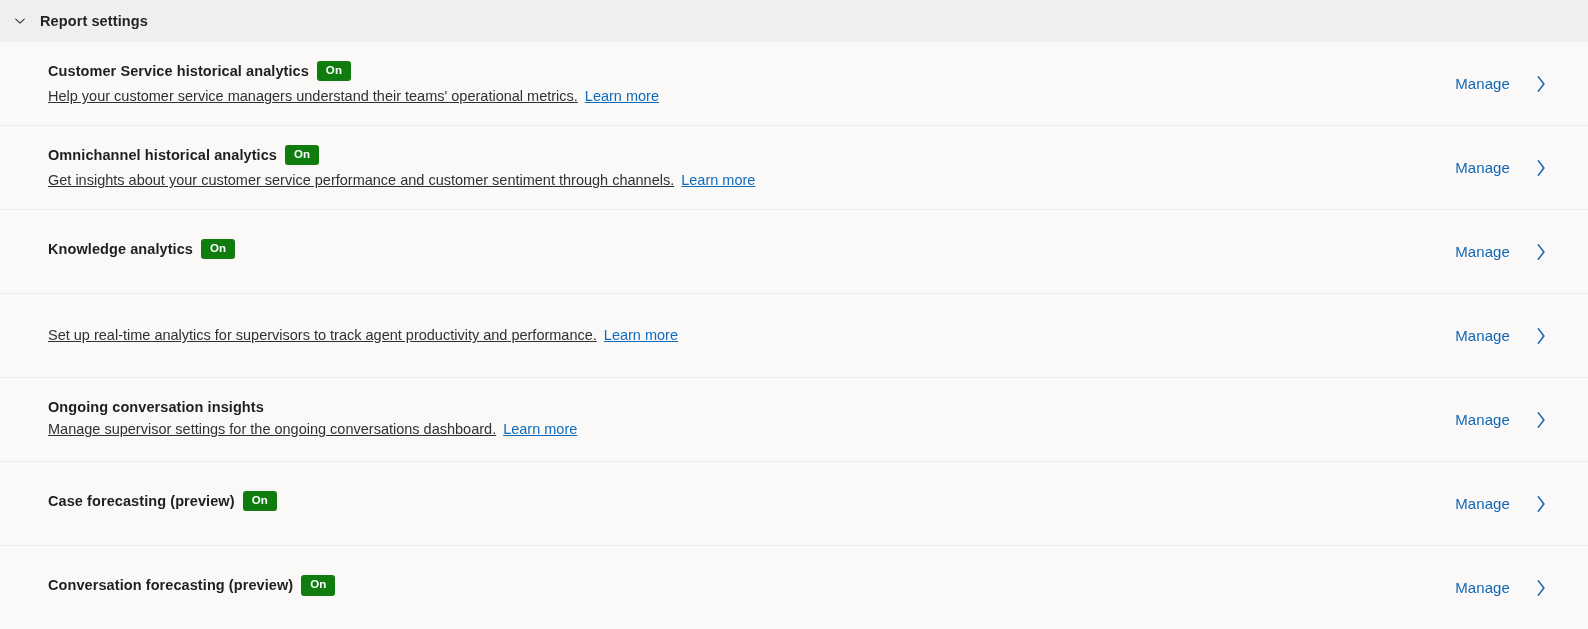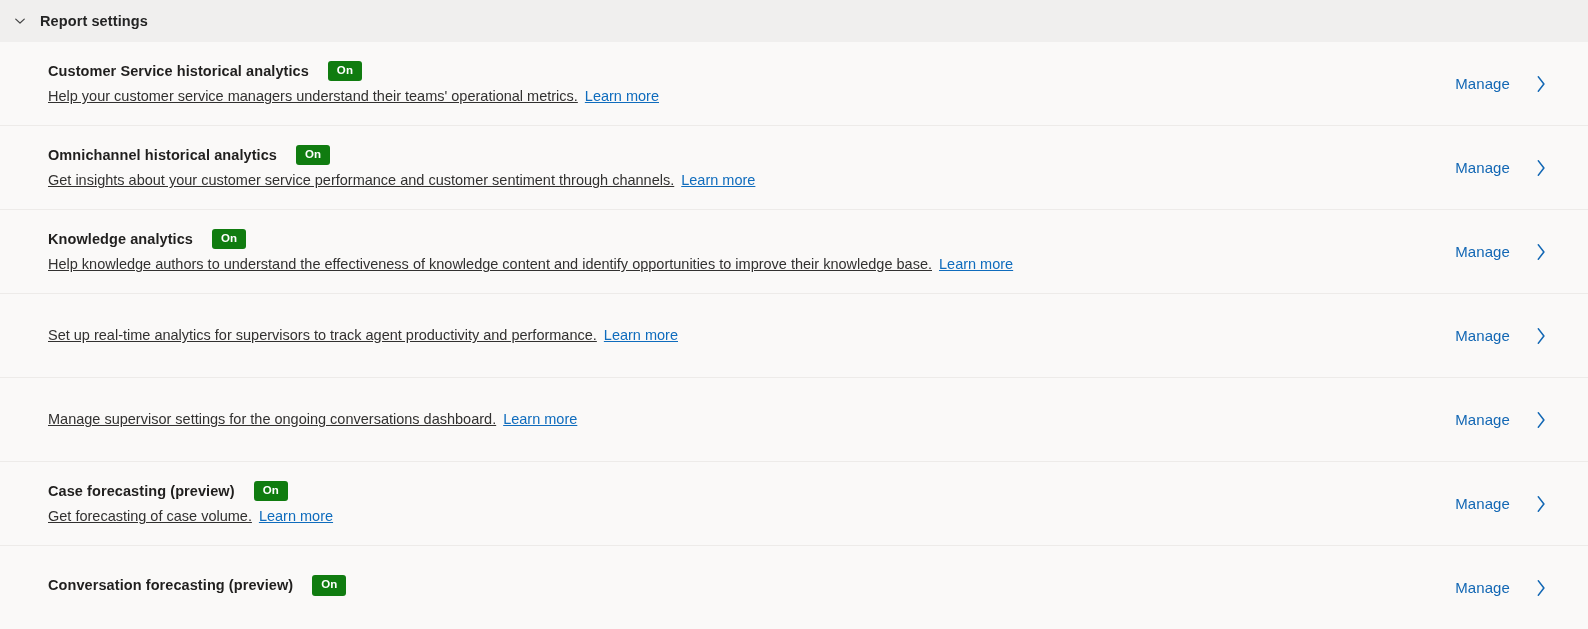--- a/index.html
+++ b/index.html
@@ -65,21 +65,21 @@
     border-bottom: 1px solid #edebe9;
   }
   .setting-row:last-child { border-bottom: none; }
 
   .row-text {
     min-width: 0;
   }
   .row-title-line {
     display: flex;
     align-items: center;
-    gap: 19px;
+    gap: 8px;
     line-height: 1;
     margin-bottom: 5px;
   }
   .row-title {
     font-size: 14.5px;
     font-weight: 600;
     color: #201f1e;
     white-space: nowrap;
     letter-spacing: 0.08px;
   }
@@ -188,23 +188,20 @@
         </span>
       </div>
     </div>
 
     <div class="setting-row">
       <div class="row-text">
         <div class="row-title-line">
           <span class="row-title">Knowledge analytics</span>
           <span class="badge-on">On</span>
         </div>
-        <div class="row-desc-line">
-          <span class="row-desc">Help knowledge authors to understand the effectiveness of knowledge content and identify opportunities to improve their knowledge base.</span><a class="learn-more" href="#">Learn more</a>
-        </div>
       </div>
       <div class="manage-action">
         <span class="manage-label">Manage</span>
         <span class="manage-chevron">
           <svg width="13" height="18" viewBox="0 0 12 18" aria-hidden="true">
             <path d="M2.3 1.3a.75.75 0 0 1 1.05.06L9 8.48a.8.8 0 0 1 0 1.04l-5.65 7.12a.75.75 0 1 1-1.12-1L7.4 9 2.24 2.36a.75.75 0 0 1 .06-1.06z" fill="#1267b4"></path>
           </svg>
         </span>
       </div>
     </div>
@@ -220,42 +217,42 @@
         <span class="manage-chevron">
           <svg width="13" height="18" viewBox="0 0 12 18" aria-hidden="true">
             <path d="M2.3 1.3a.75.75 0 0 1 1.05.06L9 8.48a.8.8 0 0 1 0 1.04l-5.65 7.12a.75.75 0 1 1-1.12-1L7.4 9 2.24 2.36a.75.75 0 0 1 .06-1.06z" fill="#1267b4"></path>
           </svg>
         </span>
       </div>
     </div>
 
     <div class="setting-row">
       <div class="row-text">
+        <div class="row-title-line">
+          <span class="row-title">Ongoing conversation insights</span>
+        </div>
         <div class="row-desc-line">
           <span class="row-desc">Manage supervisor settings for the ongoing conversations dashboard.</span><a class="learn-more" href="#">Learn more</a>
         </div>
       </div>
       <div class="manage-action">
         <span class="manage-label">Manage</span>
         <span class="manage-chevron">
           <svg width="13" height="18" viewBox="0 0 12 18" aria-hidden="true">
             <path d="M2.3 1.3a.75.75 0 0 1 1.05.06L9 8.48a.8.8 0 0 1 0 1.04l-5.65 7.12a.75.75 0 1 1-1.12-1L7.4 9 2.24 2.36a.75.75 0 0 1 .06-1.06z" fill="#1267b4"></path>
           </svg>
         </span>
       </div>
     </div>
 
     <div class="setting-row">
       <div class="row-text">
         <div class="row-title-line">
           <span class="row-title">Case forecasting (preview)</span>
           <span class="badge-on">On</span>
-        </div>
-        <div class="row-desc-line">
-          <span class="row-desc">Get forecasting of case volume.</span><a class="learn-more" href="#">Learn more</a>
         </div>
       </div>
       <div class="manage-action">
         <span class="manage-label">Manage</span>
         <span class="manage-chevron">
           <svg width="13" height="18" viewBox="0 0 12 18" aria-hidden="true">
             <path d="M2.3 1.3a.75.75 0 0 1 1.05.06L9 8.48a.8.8 0 0 1 0 1.04l-5.65 7.12a.75.75 0 1 1-1.12-1L7.4 9 2.24 2.36a.75.75 0 0 1 .06-1.06z" fill="#1267b4"></path>
           </svg>
         </span>
       </div>

